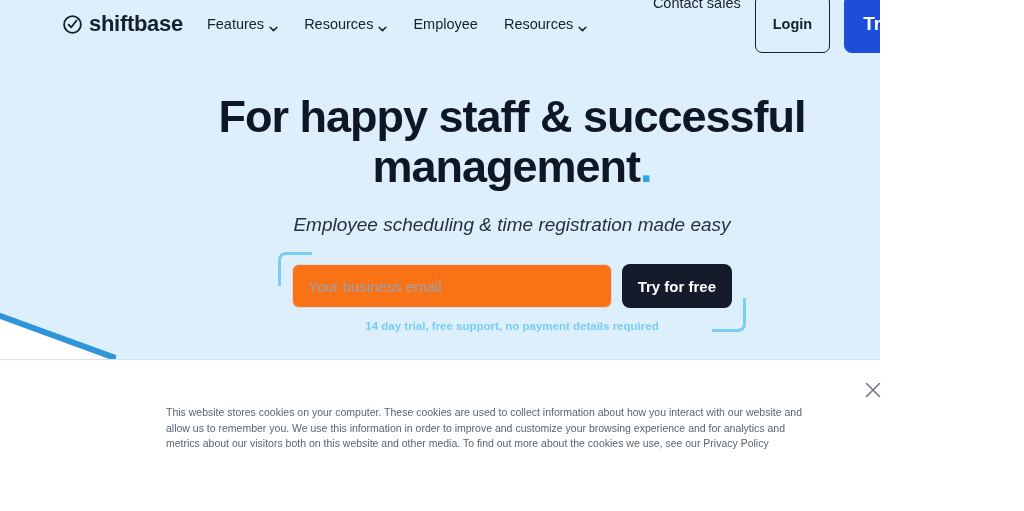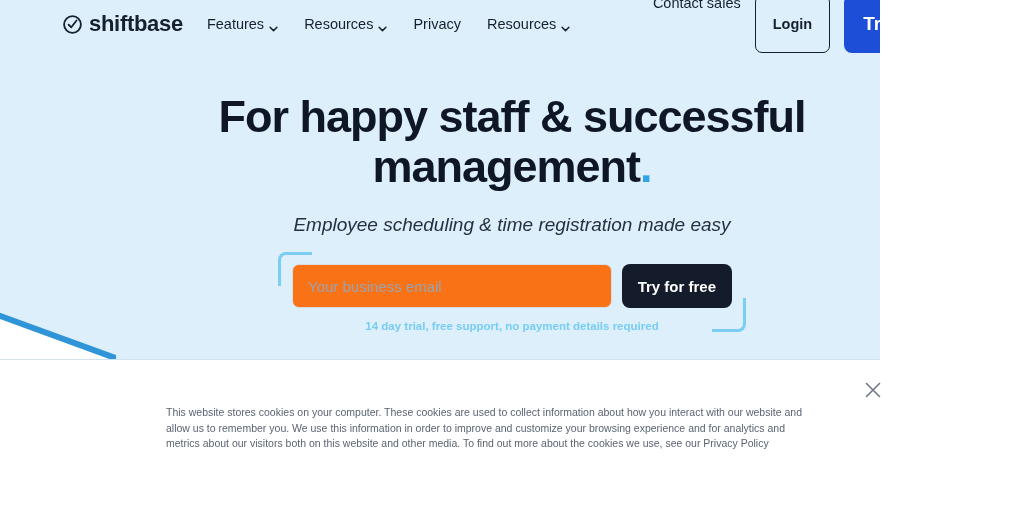--- a/index.html
+++ b/index.html
@@ -260,21 +260,21 @@
         <div class="nav-link">
           <span>Resources</span>
           <span>
             <svg class="chev" viewBox="0 0 10 7" xmlns="http://www.w3.org/2000/svg">
               <path d="M1 1.4 L5 5.4 L9 1.4" fill="none" stroke="#16202f" stroke-width="1.7" stroke-linecap="round" stroke-linejoin="round"></path>
             </svg>
           </span>
         </div>
 
         <div class="nav-link">
-          <span>Privacy</span>
+          <span>Employee</span>
         </div>
 
         <div class="nav-link">
           <span>Resources</span>
           <span>
             <svg class="chev" viewBox="0 0 10 7" xmlns="http://www.w3.org/2000/svg">
               <path d="M1 1.4 L5 5.4 L9 1.4" fill="none" stroke="#16202f" stroke-width="1.7" stroke-linecap="round" stroke-linejoin="round"></path>
             </svg>
           </span>
         </div>

